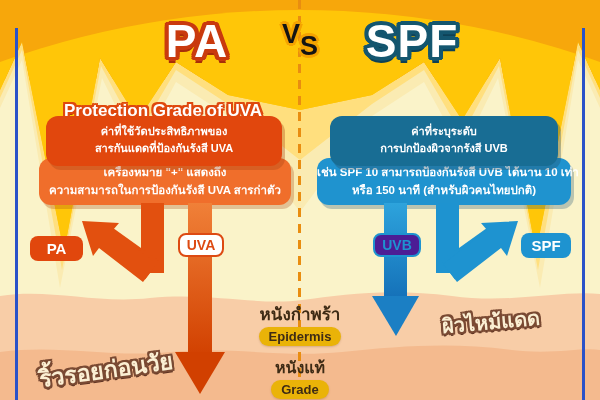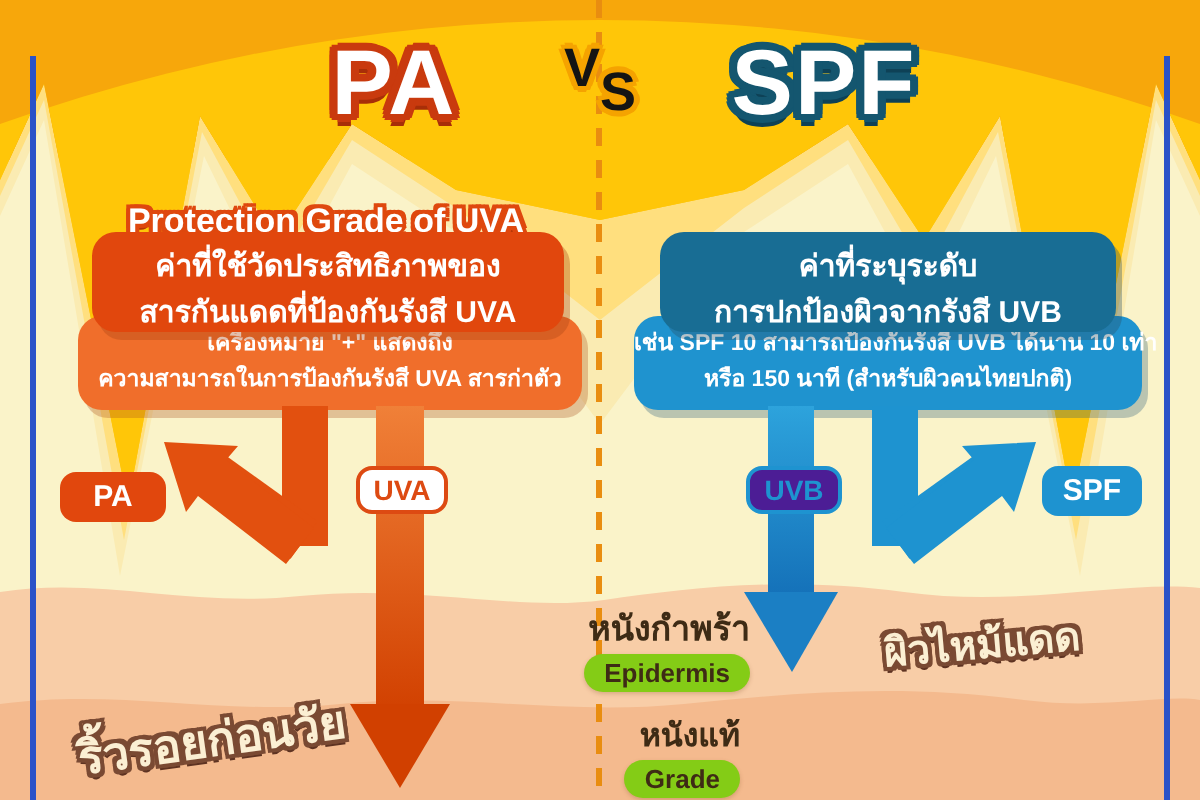--- a/index.html
+++ b/index.html
@@ -56,37 +56,37 @@
   .pt-right{left:318px;top:101px;width:244px;}
   .box{position:absolute;border-radius:12px;text-align:center;color:#fff;}
   .box-red{left:46px;top:116px;width:236px;height:50px;background:#E1470D;z-index:6;
     box-shadow:3px 4px 0 rgba(170,70,20,.35);padding-top:7px;box-sizing:border-box;}
   .box-orange{left:39px;top:158px;width:252px;height:47px;background:#F06E2B;z-index:5;
     box-shadow:3px 4px 0 rgba(170,80,30,.3);padding-top:6px;box-sizing:border-box;}
   .box-dkblue{left:330px;top:116px;width:228px;height:50px;background:#186D94;z-index:6;
     box-shadow:3px 4px 0 rgba(40,80,100,.35);padding-top:7px;box-sizing:border-box;}
   .box-ltblue{left:317px;top:158px;width:254px;height:47px;background:#1F93CF;z-index:5;
     box-shadow:3px 4px 0 rgba(40,90,120,.3);padding-top:6px;box-sizing:border-box;}
-  .box .ln{font-size:15px;line-height:1.5;font-weight:bold;white-space:nowrap;}
+  .box .ln{font-size:11px;line-height:1.5;font-weight:bold;white-space:nowrap;}
   .box-orange .ln,.box-ltblue .ln{font-size:11.5px;line-height:1.55;}
 
   
   .arrows{position:absolute;left:0;top:0;z-index:7;}
 
   
   .chip{position:absolute;z-index:8;border-radius:8px;font-weight:bold;text-align:center;box-sizing:border-box;}
   .chip-pa{left:30px;top:236px;width:53px;height:25px;background:#E1470D;color:#fff;font-size:15px;line-height:25px;}
   .chip-uva{left:178px;top:233px;width:46px;height:24px;background:#fff;border:2px solid #DD4A12;color:#DD4A12;font-size:14px;line-height:20px;}
   .chip-uvb{left:373px;top:233px;width:48px;height:24px;background:#4c1d95;border:2px solid #1E93D0;color:#1E93D0;font-size:14px;line-height:20px;}
   .chip-spf{left:521px;top:233px;width:50px;height:25px;background:#1E93D0;color:#fff;font-size:15px;line-height:25px;}
 
   
-  .skin-label{position:absolute;z-index:8;text-align:right;}
+  .skin-label{position:absolute;z-index:8;text-align:center;}
   .sl-thai{font-weight:bold;color:#3E2B15;}
-  .sl-pill{display:inline-block;background:#84cc16;border-radius:12px;padding:2px 10px;
+  .sl-pill{display:inline-block;background:#eab308;border-radius:12px;padding:2px 10px;
     font-weight:bold;font-size:13px;color:#3E2B15;box-shadow:0 1px 2px rgba(120,70,30,.25);}
   .lbl-epi{left:225px;top:300px;width:150px;}
   .lbl-epi .sl-thai{font-size:17px;}
   .lbl-der{left:230px;top:355px;width:140px;}
   .lbl-der .sl-thai{font-size:16px;}
 
   .caption{position:absolute;z-index:8;font-weight:bold;color:#FBEFD3;}
   .cap-wrinkle{left:26px;top:352px;width:160px;font-size:23px;transform:rotate(-8deg);text-align:center;}
   .cap-burn{left:426px;top:306px;width:130px;font-size:20px;transform:rotate(-5deg);text-align:center;}
 </style>

